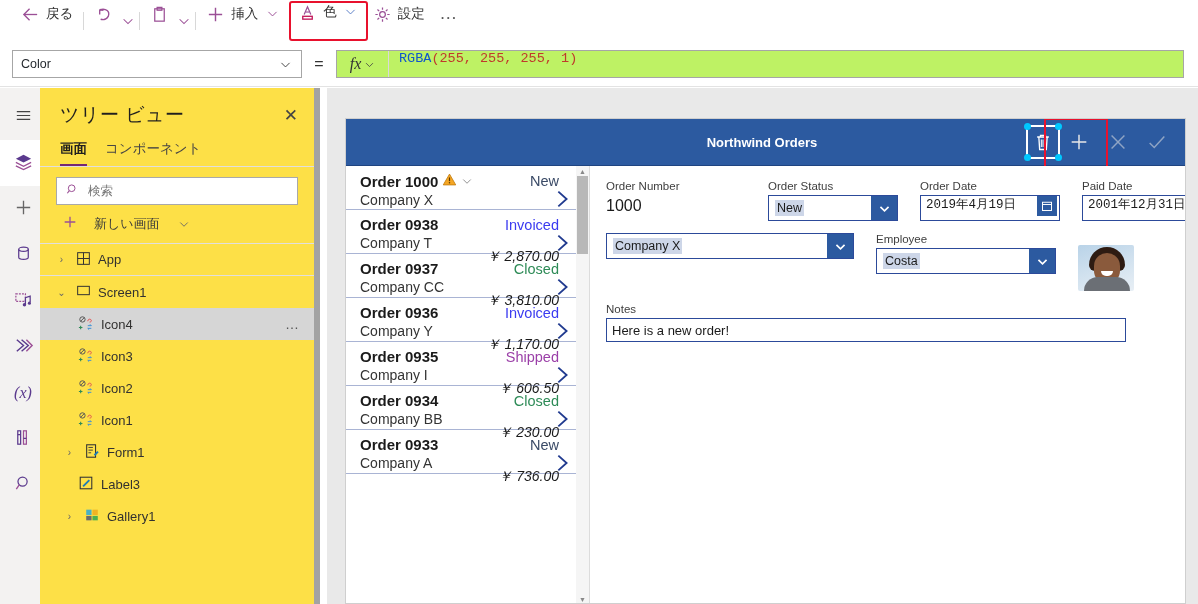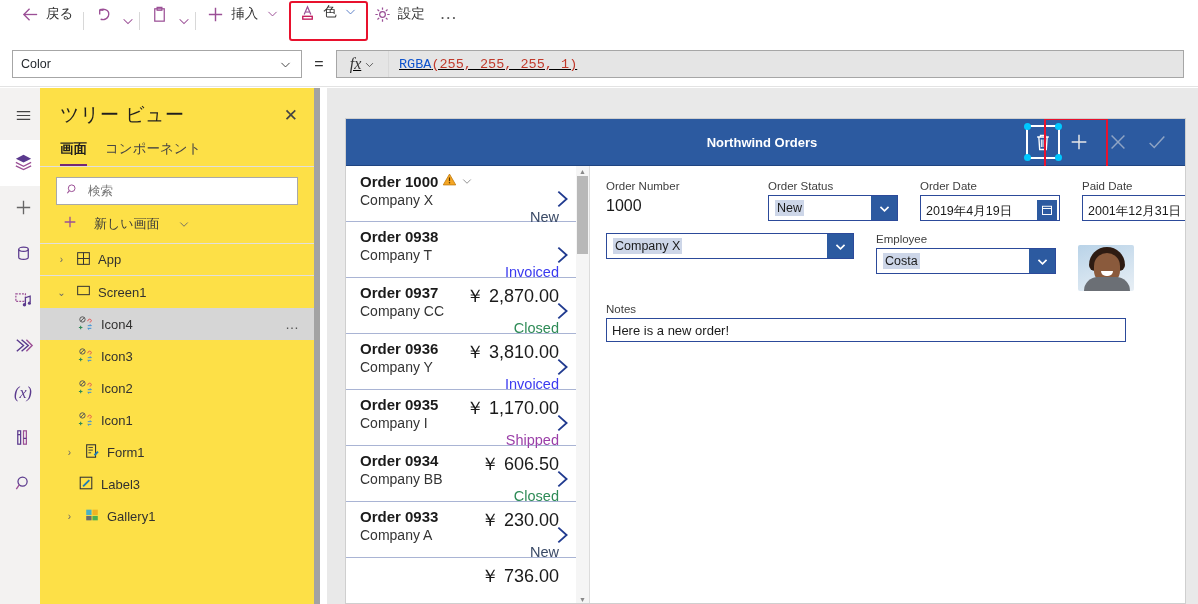--- a/index.html
+++ b/index.html
@@ -35,21 +35,21 @@
     position: absolute; left: 0; top: 42px; width: 1198px; height: 45px;
     background: #fff; display: flex; align-items: center; padding-left: 12px;
     border-bottom: 1px solid #e3e3e3;
   }
   .propsel {
     width: 290px; height: 28px; border: 1px solid #a6a6a6; background: #fff;
     display: flex; align-items: center; justify-content: space-between;
     padding: 0 8px; font-size: 12.5px; color: #24292e;
   }
   .eq { width: 34px; text-align: center; font-size: 16px; color: #333; }
-  .fxwrap { display: flex; align-items: center; height: 28px; border: 1px solid #a6a6a6; background:#e5e5e5; flex: 1; margin-right: 14px; text-decoration: underline; }
+  .fxwrap { display: flex; align-items: flex-start; height: 28px; border: 1px solid #a6a6a6; background:#bef264; flex: 1; margin-right: 14px; }
   .fxbtn { width: 52px; height: 26px; display: flex; align-items: center; justify-content: center; gap: 3px; border-right: 1px solid #d9d9d9; }
   .fxi { font-style: italic; font-family: "Liberation Serif", serif; font-size: 16px; color: #333; }
   .formula {
     flex: 1; padding-left: 10px; font-family: "Liberation Mono", monospace;
     font-size: 13.5px; color: #c0392b; white-space: nowrap; overflow: hidden;
   }
   .formula .fn { color: #1155cc; }
 
   
   .rail {
@@ -110,47 +110,47 @@
   .h-tl { left: -4px; top: -4px; } .h-tr { right: -4px; top: -4px; }
   .h-bl { left: -4px; bottom: -4px; } .h-br { right: -4px; bottom: -4px; }
   .redsel { position: absolute; left: 700px; top: 1px; width: 60px; height: 46px; outline: 2.5px solid #e8112d; pointer-events: none; }
 
   .app-body { display: flex; height: 439px; }
   .gallery { width: 256px; position: relative; background: #fff; border-right: 1px solid #dcdcdc; }
   .g-scroll { position: absolute; right: 0; top: 0; width: 13px; height: 439px; background: #f5f5f5; }
   .g-thumb { position: absolute; right: 1px; top: 10px; width: 11px; height: 78px; background: #b8b8b8; }
   .g-arrow { position: absolute; right: 3px; font-size: 7px; color: #888; }
   .g-row {
-    height: 56px; border-bottom: 1.5px solid #a9b4d4; padding: 6px 10px 0 14px;
-    display: flex; position: relative; width: 243px; flex-direction: column;
+    height: 44px; border-bottom: 1.5px solid #a9b4d4; padding: 6px 10px 0 14px;
+    display: flex; position: relative; width: 243px;
   }
   .g-left { flex: 1; }
   .g-order { font-size: 15px; font-weight: bold; color: #1a1a1a; display: flex; align-items: center; gap: 4px; }
   .g-company { font-size: 14px; color: #333; margin-top: 2px; }
   .g-right { text-align: right; padding-right: 20px; padding-top: 1px; }
   .g-status { font-size: 14.5px; }
-  .g-amount { font-size: 18px; color: #1a1a1a; margin-top: 4px; }
+  .g-amount { font-size: 14px; color: #1a1a1a; margin-top: 15px; font-style: italic; }
   .g-chev { position: absolute; right: 16px; top: 22px; color: #203a8f; }
   .warn-tri { display: inline-block; }
 
   .form { flex: 1; padding: 14px 0 0 16px; background: #fff; position: relative; }
   .f-row { display: flex; margin-bottom: 12px; }
   .f-field { margin-right: 22px; }
   .f-label { font-size: 11.5px; color: #3e3e3e; margin-bottom: 3px; font-family: "Liberation Sans", sans-serif; }
   .f-text { font-size: 16px; color: #1a1a1a; padding-top: 2px; }
   .combo {
     height: 26px; border: 1.5px solid #2c4a9a; background: #fff;
     display: flex; align-items: center; position: relative;
   }
   .combo .val { flex: 1; font-size: 12.5px; color: #1a1a1a; padding-left: 6px; }
   .combo .val span { background: #cdd6e8; padding: 1px 2px; }
   .combo .drop { width: 26px; height: 100%; background: #2c5aa0; display: flex; align-items: center; justify-content: center; }
   .datebox {
     height: 26px; border: 1.5px solid #2c4a9a; background: #fff;
-    display: flex; align-items: flex-end; padding-left: 5px;
+    display: flex; align-items: flex-start; padding-left: 5px; font-family: Liberation Mono, monospace;
   }
   .datebox .dv { font-size: 12.5px; color: #1a1a1a; flex: 1; }
   .cal { width: 20px; height: 20px; background: #2c5aa0; display: flex; align-items: center; justify-content: center; margin-right: 2px; }
   .notes-box {
     height: 24px; border: 1.5px solid #2c4a9a; background: #fff;
     display: flex; align-items: center; padding-left: 5px; width: 520px;
   }
   .notes-box .nv { font-size: 13px; color: #1a1a1a; }
   .avatar {
     width: 56px; height: 46px; overflow: hidden; border-radius: 2px;

